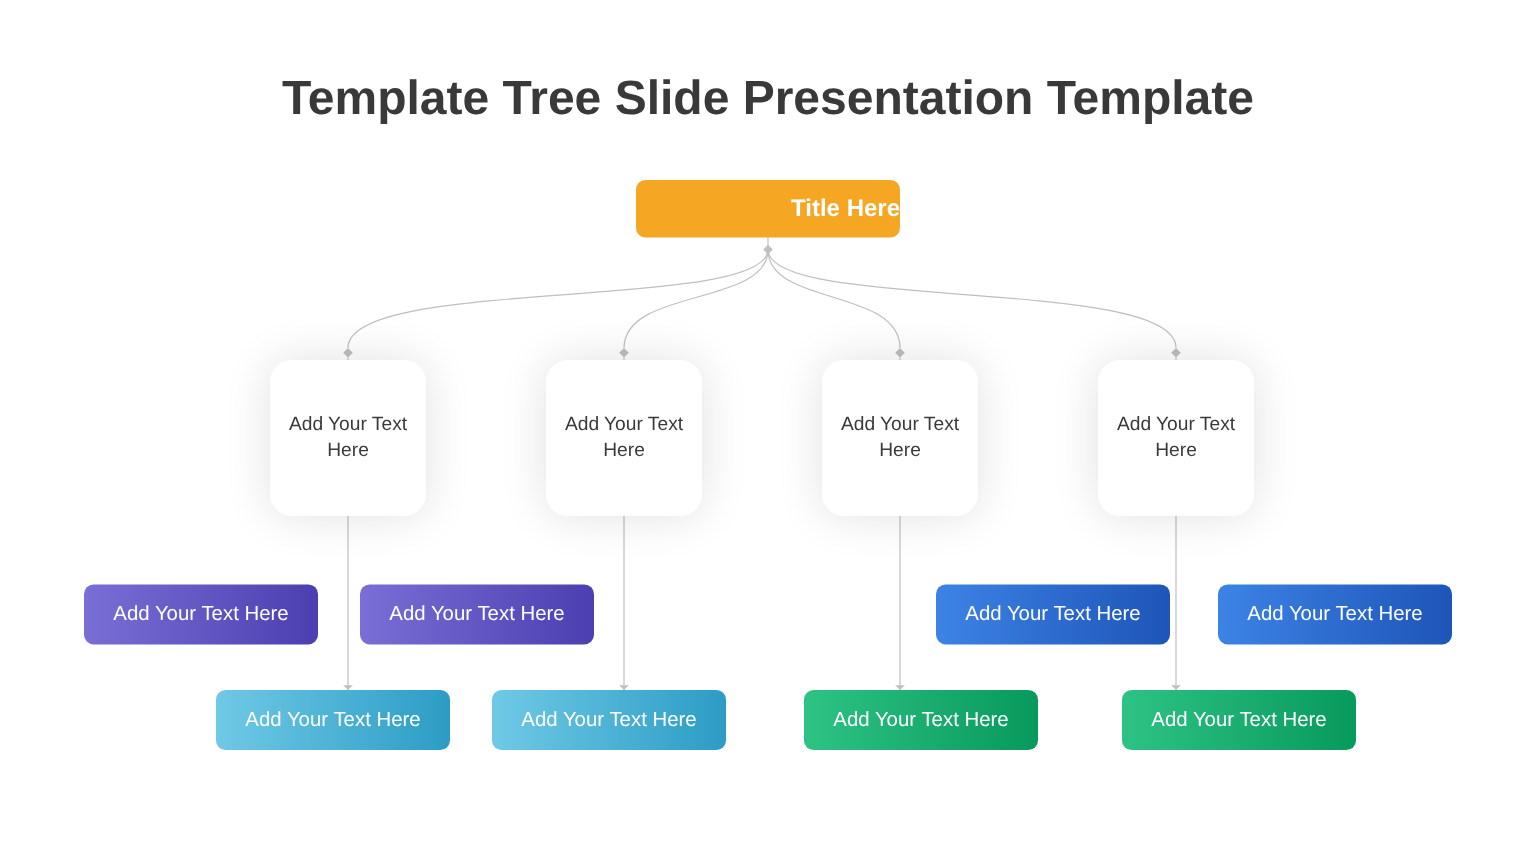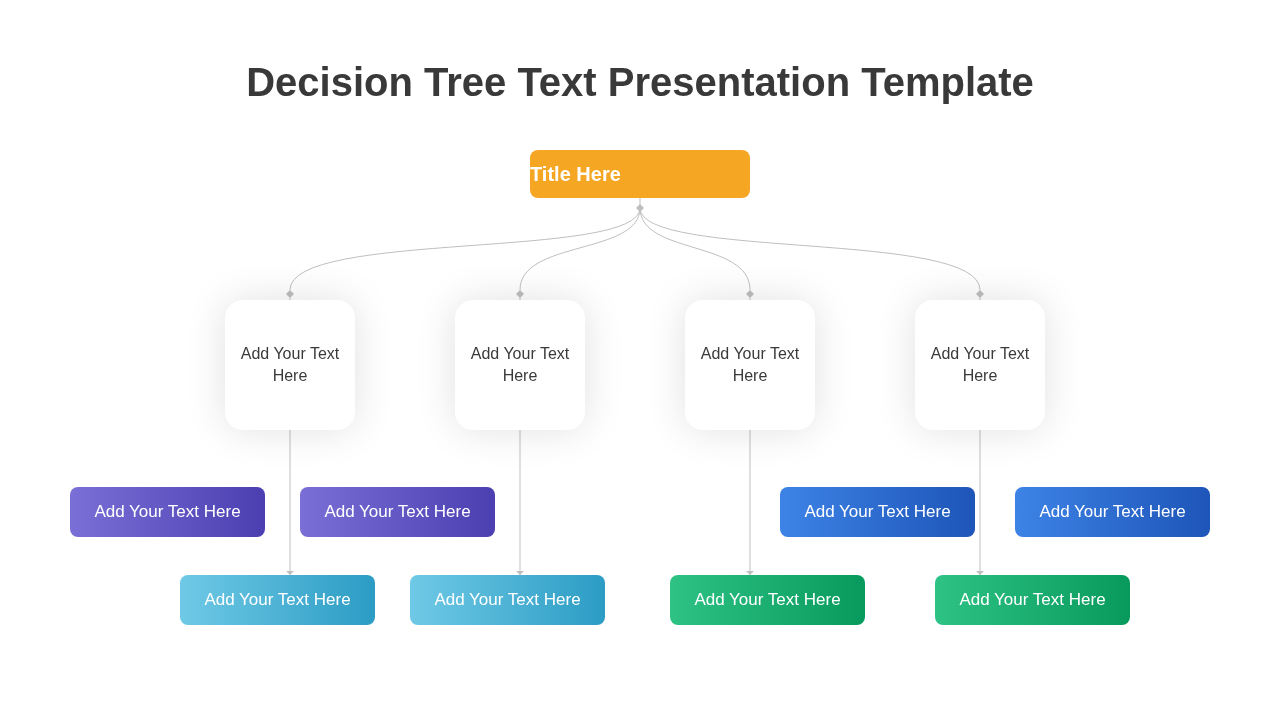--- a/index.html
+++ b/index.html
@@ -36,21 +36,21 @@
     top: 150px;
     width: 220px;
     height: 48px;
     background: #f5a623;
     border-radius: 8px;
     color: #fff;
     font-size: 20px;
     font-weight: 700;
     display: flex;
     align-items: center;
-    justify-content: flex-start;
+    justify-content: flex-end;
   }
   .mid-node {
     position: absolute;
     width: 130px;
     height: 130px;
     background: #ffffff;
     border-radius: 18px;
     box-shadow: 0 0 40px rgba(0,0,0,0.12);
     display: flex;
     align-items: center;
@@ -85,21 +85,21 @@
   #mid3 { left: 685px; }
   #mid4 { left: 915px; }
 
   
   .row1 { top: 487px; }
   .row2 { top: 575px; }
 </style>
 </head>
 <body>
 
-<h1 class="title">Decision Tree Text Presentation Template</h1>
+<h1 class="title">Template Tree Slide Presentation Template</h1>
 
 <svg class="connectors">
 
   <g stroke="#bfbfbf" stroke-width="1" fill="none">
 
     <path d="M636,208 L640,204 L644,208 L640,212 Z" fill="#bfbfbf" stroke="none"></path>
     <path d="M640,198 L640,208"></path>
     <path d="M640,208 C640,260 290,230 290,290"></path>
     <path d="M640,208 C640,255 520,240 520,290"></path>
     <path d="M640,208 C640,255 750,240 750,290"></path>

